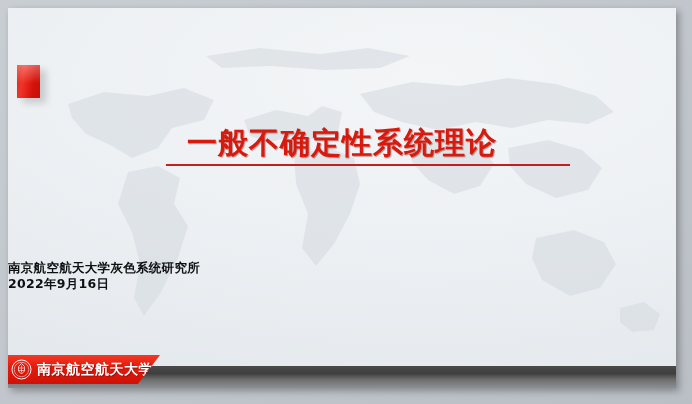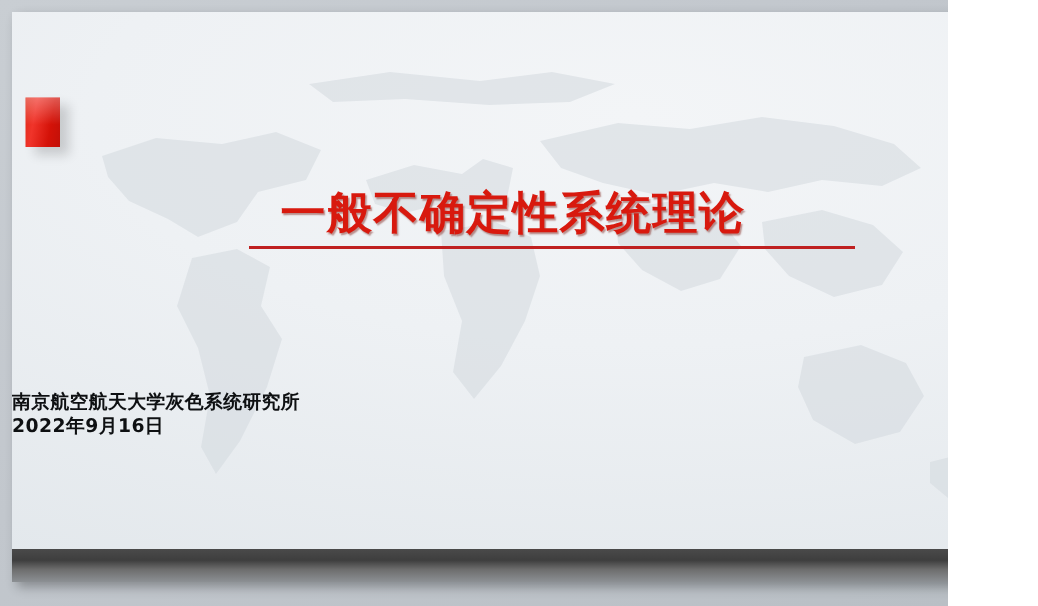--- a/index.html
+++ b/index.html
@@ -10,21 +10,21 @@
   body {
     width: 692px;
     height: 404px;
     overflow: hidden;
     font-family: "DejaVu Sans", "Liberation Sans", sans-serif;
   }
 
   
   #viewer {
     position: relative;
-    width: 632px;
+    width: 692px;
     height: 404px;
     background: linear-gradient(150deg, #c9ced3 0%, #c2c7cd 45%, #b9bfc5 100%);
     overflow: hidden;
   }
 
   
   #slide {
     position: absolute;
     left: 8px;
     top: 8px;
@@ -199,15 +199,26 @@
     <div id="title-rule"></div>
 
 
     <div id="affiliation-block">
       <div id="affiliation">南京航空航天大学灰色系统研究所</div>
       <div id="event-date">2022年9月16日</div>
     </div>
 
     <div id="bottom-bar"></div>
 
+    <div id="uni-banner">
+      <span id="uni-seal">
+        <svg viewBox="0 0 42 42" width="21" height="21" aria-hidden="true">
+          <circle cx="21" cy="21" r="19" fill="none" stroke="#ffffff" stroke-width="2" opacity="0.95"></circle>
+          <circle cx="21" cy="21" r="14.5" fill="none" stroke="#ffffff" stroke-width="1.2" opacity="0.85"></circle>
+          <path d="M21 9 L27 15 L27 24 L21 30 L15 24 L15 15 Z" fill="none" stroke="#ffffff" stroke-width="1.6" opacity="0.9"></path>
+          <path d="M21 13 L21 27 M16 18 L26 18 M16 23 L26 23" stroke="#ffffff" stroke-width="1.3" opacity="0.9"></path>
+        </svg>
+      </span>
+      <span id="uni-name">南京航空航天大学</span>
+    </div>
 
   </div>
 </div>
 
 </body></html>

